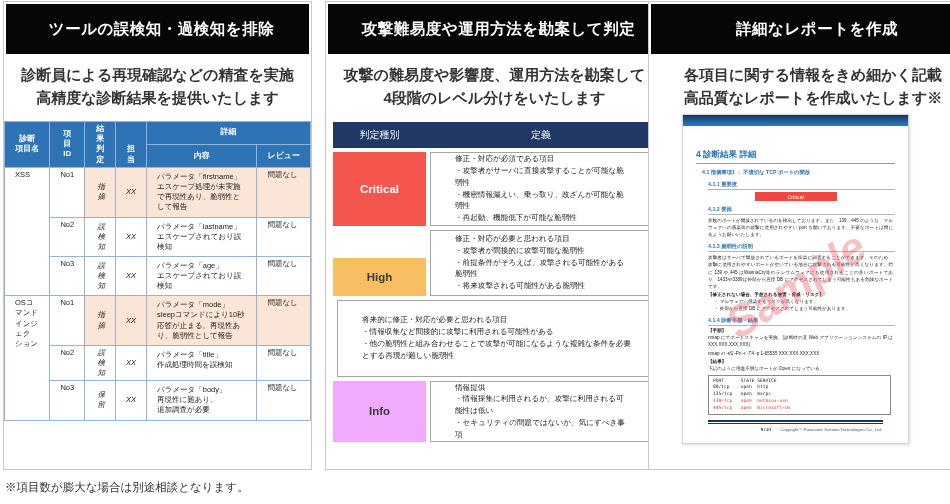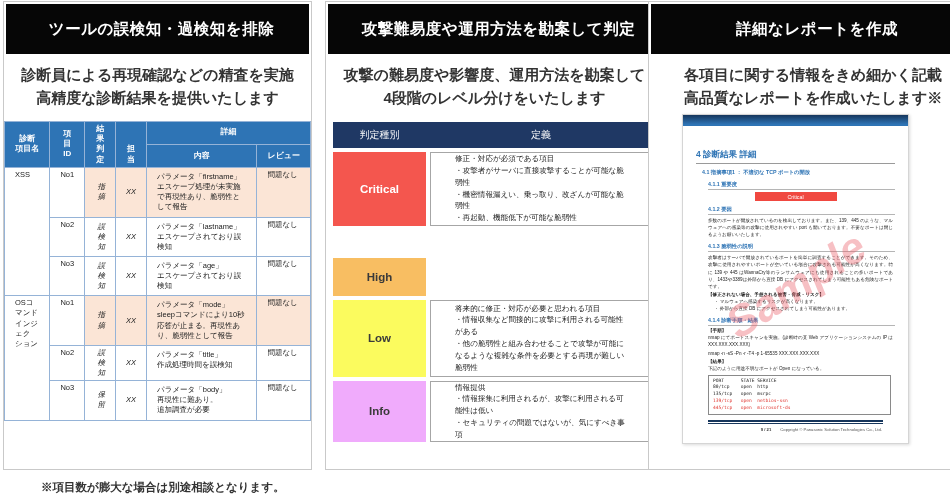--- a/index.html
+++ b/index.html
@@ -120,21 +120,21 @@
   }
   .rep-footer .pageno { font-weight:bold; color:#333; }
   .rep-watermark {
     position:absolute; left:50%; top:52%;
     transform:translate(-50%,-50%) rotate(-33deg);
     font-size:44px; font-weight:bold; font-style:italic;
     color:rgba(235,90,100,0.38); pointer-events:none; white-space:nowrap;
   }
 
   .footnote {
-    position:absolute; left:5px; top:480px; font-size:11.5px; font-weight:bold; color:#333;margin-left:36px;
+    position:absolute; left:5px; top:480px; font-size:11.5px; font-weight:normal; color:#333;
   }
 </style>
 </head>
 <body>
 
 <section class="card" id="card-tool">
   <div class="card-header">
     <span>ツールの誤検知・過検知を排除</span>
   </div>
   <div class="card-subtitle">診断員による再現確認などの精査を実施
@@ -227,23 +227,26 @@
     </div>
     <div class="judge-row r-critical">
       <div class="judge-label critical">Critical</div>
       <div class="judge-def">修正・対応が必須である項目
 ・攻撃者がサーバに直接攻撃することが可能な脆弱性
 ・機密情報漏えい、乗っ取り、改ざんが可能な脆弱性
 ・再起動、機能低下が可能な脆弱性</div>
     </div>
     <div class="judge-row r-high">
       <div class="judge-label high">High</div>
+      <div class="judge-def">修正・対応が必要と思われる項目
+・攻撃者が間接的に攻撃可能な脆弱性
+・前提条件がそろえば、攻撃される可能性がある脆弱性
+・将来攻撃される可能性がある脆弱性</div>
     </div>
     <div class="judge-row r-low">
-      <div class="judge-label low">Low</div>
       <div class="judge-def">将来的に修正・対応が必要と思われる項目
 ・情報収集など間接的に攻撃に利用される可能性がある
 ・他の脆弱性と組み合わせることで攻撃が可能になるような複雑な条件を必要とする再現が難しい脆弱性</div>
     </div>
     <div class="judge-row r-info">
       <div class="judge-label info">Info</div>
       <div class="judge-def">情報提供
 ・情報採集に利用されるが、攻撃に利用される可能性は低い
 ・セキュリティの問題ではないが、気にすべき事項</div>
     </div>

